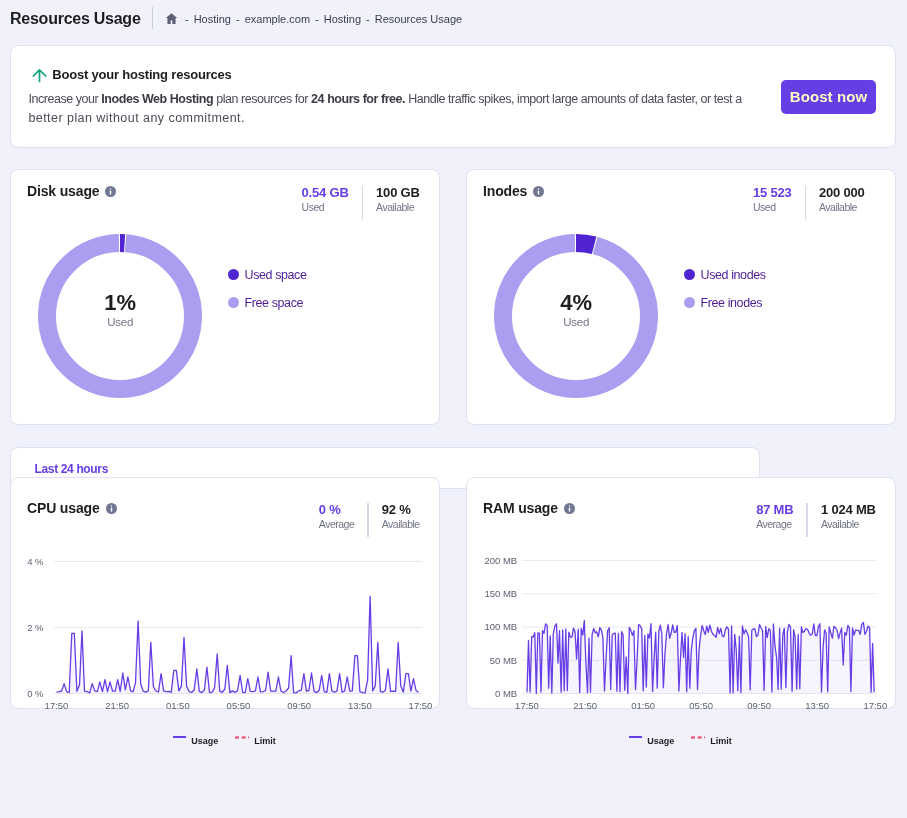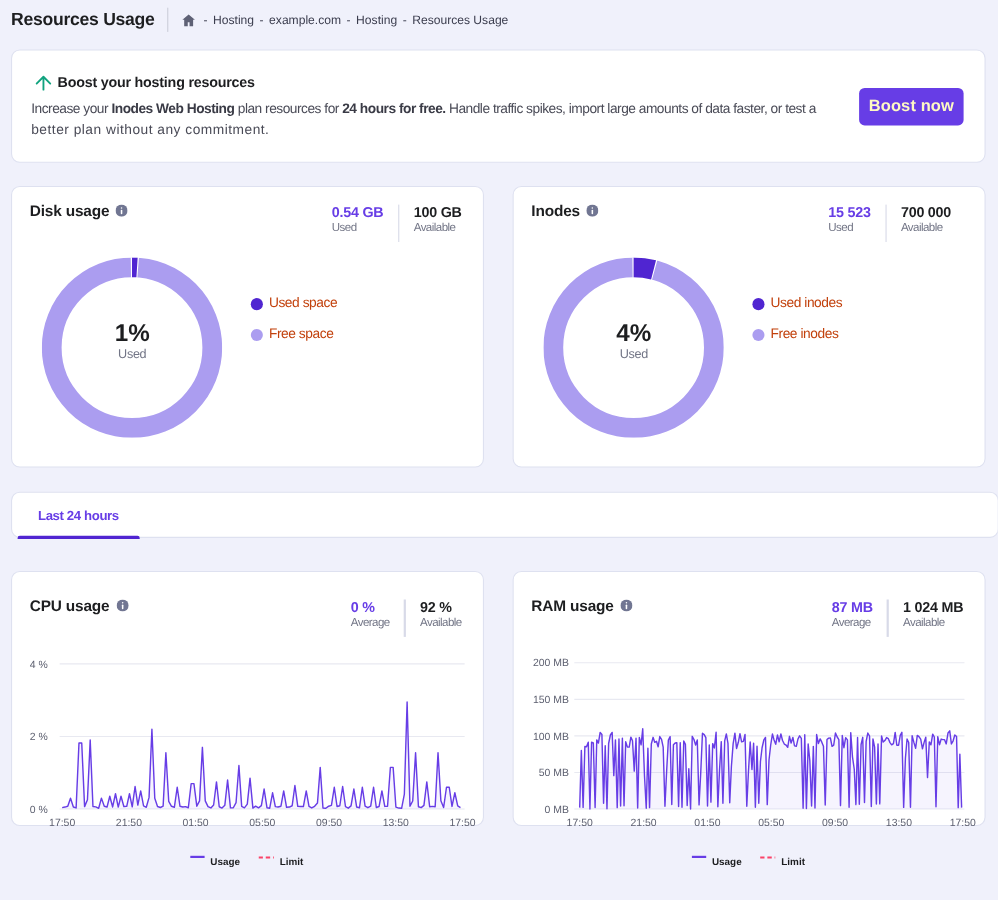--- a/index.html
+++ b/index.html
@@ -16,40 +16,40 @@
 .bhead { position:absolute; left:41.3px; top:21px; font-size:13px; line-height:15px; font-weight:700;
          color:#1d1e20; letter-spacing:-0.2px; }
 .barrow { position:absolute; left:20.8px; top:21.5px; }
 .bpar { position:absolute; left:17.4px; top:44px; width:780px; font-size:12.5px; line-height:19px;
         color:#4a4b57; letter-spacing:-0.45px; white-space:nowrap; }
 .bpar b { color:#3a3b46; }
 .bbtn { position:absolute; left:770px; top:34px; width:95px; height:33.5px; background:#673de6;
         border-radius:5px; color:#fef9c3; font-size:15px; font-weight:700; display:flex;
         align-items:center; justify-content:center; letter-spacing:0.1px; }
 .ucard { top:169px; width:430px; height:256px; }
-.ccard { top:519px; width:430px; height:232px; }
+.ccard { top:477px; width:430px; height:232px; }
 .chead { position:absolute; left:16.5px; top:13.9px; display:flex; align-items:center; gap:6px; }
 .chead2 { top:23.1px; }
 .ct { font-size:14px; line-height:14px; font-weight:700; color:#1d1e20; letter-spacing:-0.15px; }
 .info { margin-top:1px; }
 .stats { position:absolute; right:18.8px; top:13.5px; display:flex; gap:13px; }
 .stats2 { top:22.5px; }
 .sdiv { width:1.5px; height:34px; background:#d8dae8; margin-top:2px; }
 .num { font-size:13px; line-height:17px; font-weight:700; color:#1d1e20; letter-spacing:-0.2px; }
 .purple { color:#673de6; }
 .slab { font-size:10.5px; line-height:13px; color:#727586; margin-top:0.5px; letter-spacing:-0.5px; }
 .donut { position:absolute; left:27.7px; top:64px; width:164px; height:164px; }
 .dpct { position:absolute; left:27.7px; top:121.8px; width:164px; text-align:center;
         font-size:22px; line-height:22px; font-weight:700; color:#1d1e20; }
 .dused { position:absolute; left:27.7px; top:147.2px; width:164px; text-align:center;
          font-size:11.5px; line-height:11.5px; color:#727586; letter-spacing:-0.3px; }
-.dleg { position:absolute; left:217px; display:flex; align-items:flex-end; gap:6px;
-        font-size:12.5px; line-height:13px; color:#c2410c; letter-spacing:-0.4px; }
+.dleg { position:absolute; left:217px; display:flex; align-items:flex-start; gap:6px;
+        font-size:12.5px; line-height:13px; color:#4c1d95; letter-spacing:-0.4px; }
 .dot { width:11px; height:11px; border-radius:50%; display:inline-block; flex:none; }
-.tabs { left:10px; top:447px; width:898px; height:42px; }
+.tabs { left:10px; top:447px; width:750px; height:42px; }
 .tab1 { position:absolute; left:5px; top:0; width:110.5px; height:42px; display:flex;
         align-items:center; justify-content:center; font-size:12px; font-weight:700; color:#673de6;
         letter-spacing:-0.35px; }
 .tab1 .ul { position:absolute; left:0; bottom:0; width:100%; height:3px; background:#5025d1;
             border-radius:2px 2px 0 0; }
 .tab2 { position:absolute; left:118px; top:0; width:103.5px; height:42px; display:flex;
         align-items:center; justify-content:center; font-size:12px; color:#36344d; letter-spacing:-0.2px; }
 .chart { position:absolute; left:-1px; top:-1px; }
 .cleg { position:absolute; left:0; top:258px; width:100%; display:flex; align-items:flex-start;
         justify-content:center; }
@@ -122,21 +122,21 @@
         <rect x="4.8" y="4.6" width="1.4" height="4.2" rx="0.7" fill="#fff"></rect>
       </svg>
     </div>
   <div class="stats">
       <div class="scol">
         <div class="num purple">15 523</div>
         <div class="slab">Used</div>
       </div>
   <div class="sdiv"></div>
   <div class="scol" style="min-width:56.7px">
-        <div class="num">700 000</div>
+        <div class="num">200 000</div>
         <div class="slab">Available</div>
       </div>
     </div>
   <div class="donut"><svg width="164" height="164" viewBox="0 0 164 164">
         <circle cx="82" cy="82" r="73" fill="none" stroke="#ab9df0" stroke-width="18"></circle>
         <path d="M80.85 -0.59 A82.6 82.6 0 0 1 103.66 2.29 L98.62 20.82 A63.4 63.4 0 0 0 81.11 18.61 Z" fill="#ffffff"></path>
         <path d="M82.00 0.00 A82 82 0 0 1 102.39 2.58 L97.92 20.01 A64 64 0 0 0 82.00 18.00 Z" fill="#5025d1"></path>
       </svg></div>
   <div class="dpct">4%</div>
   <div class="dused">Used</div>

